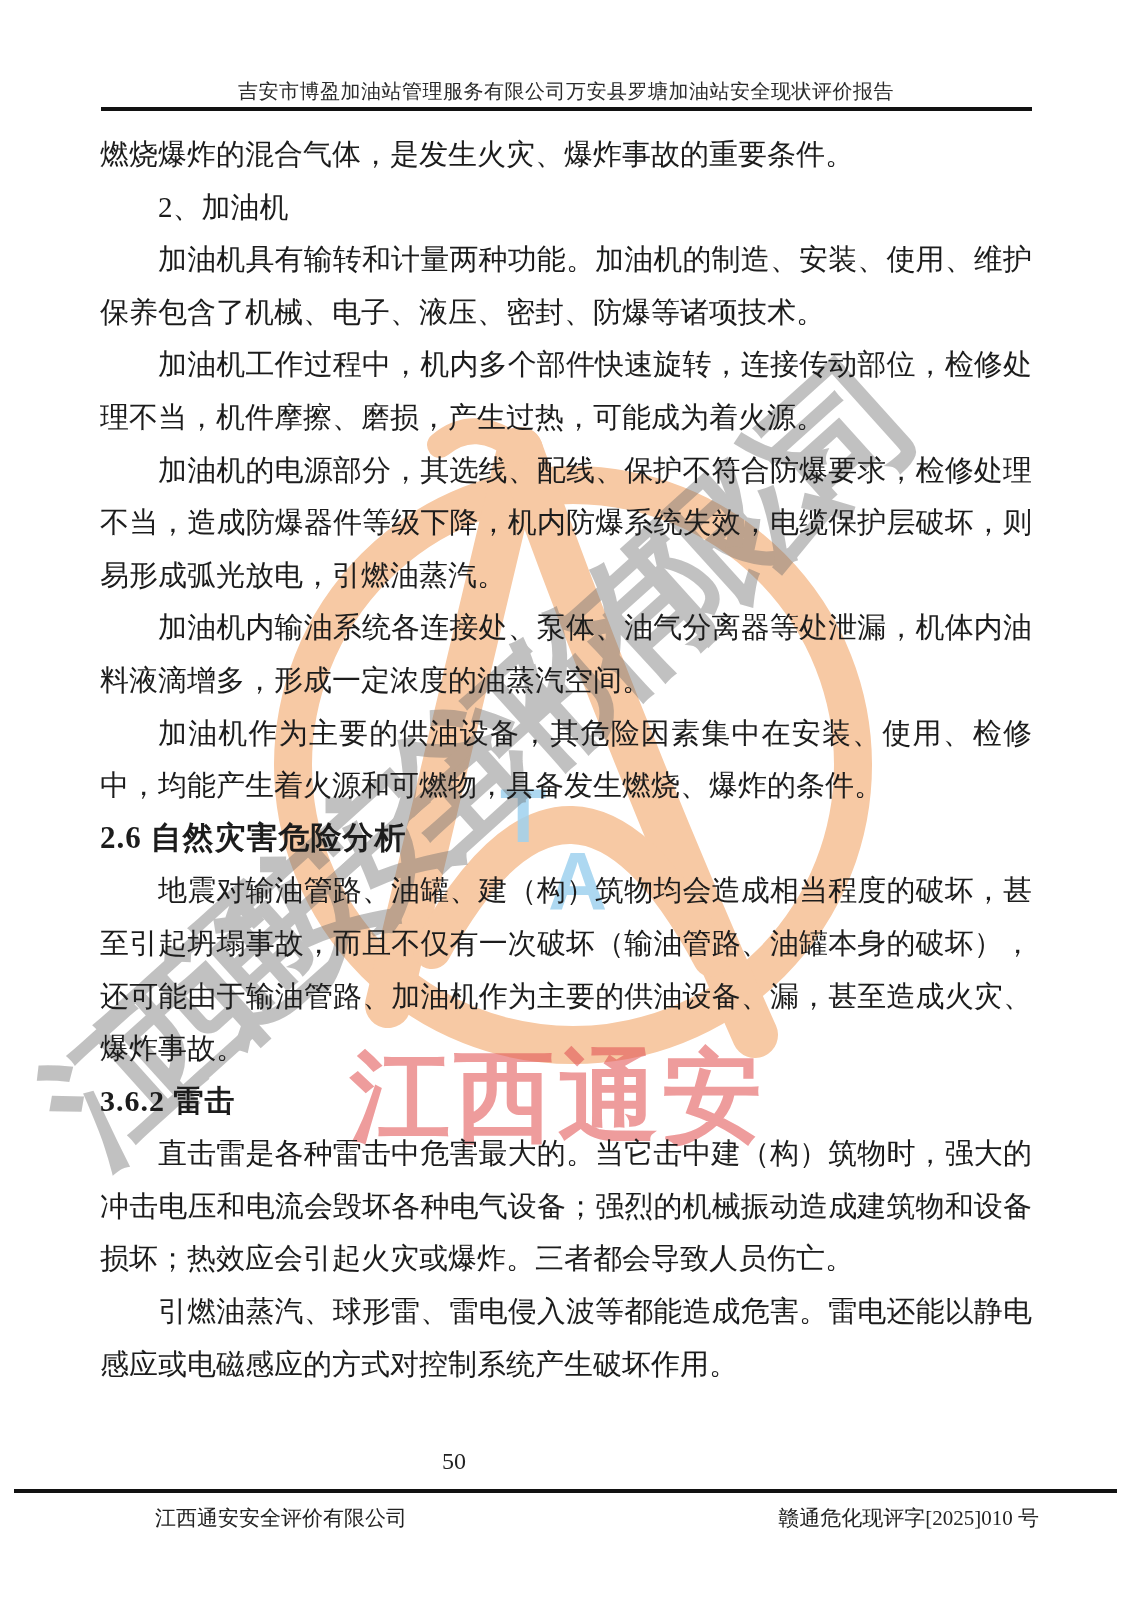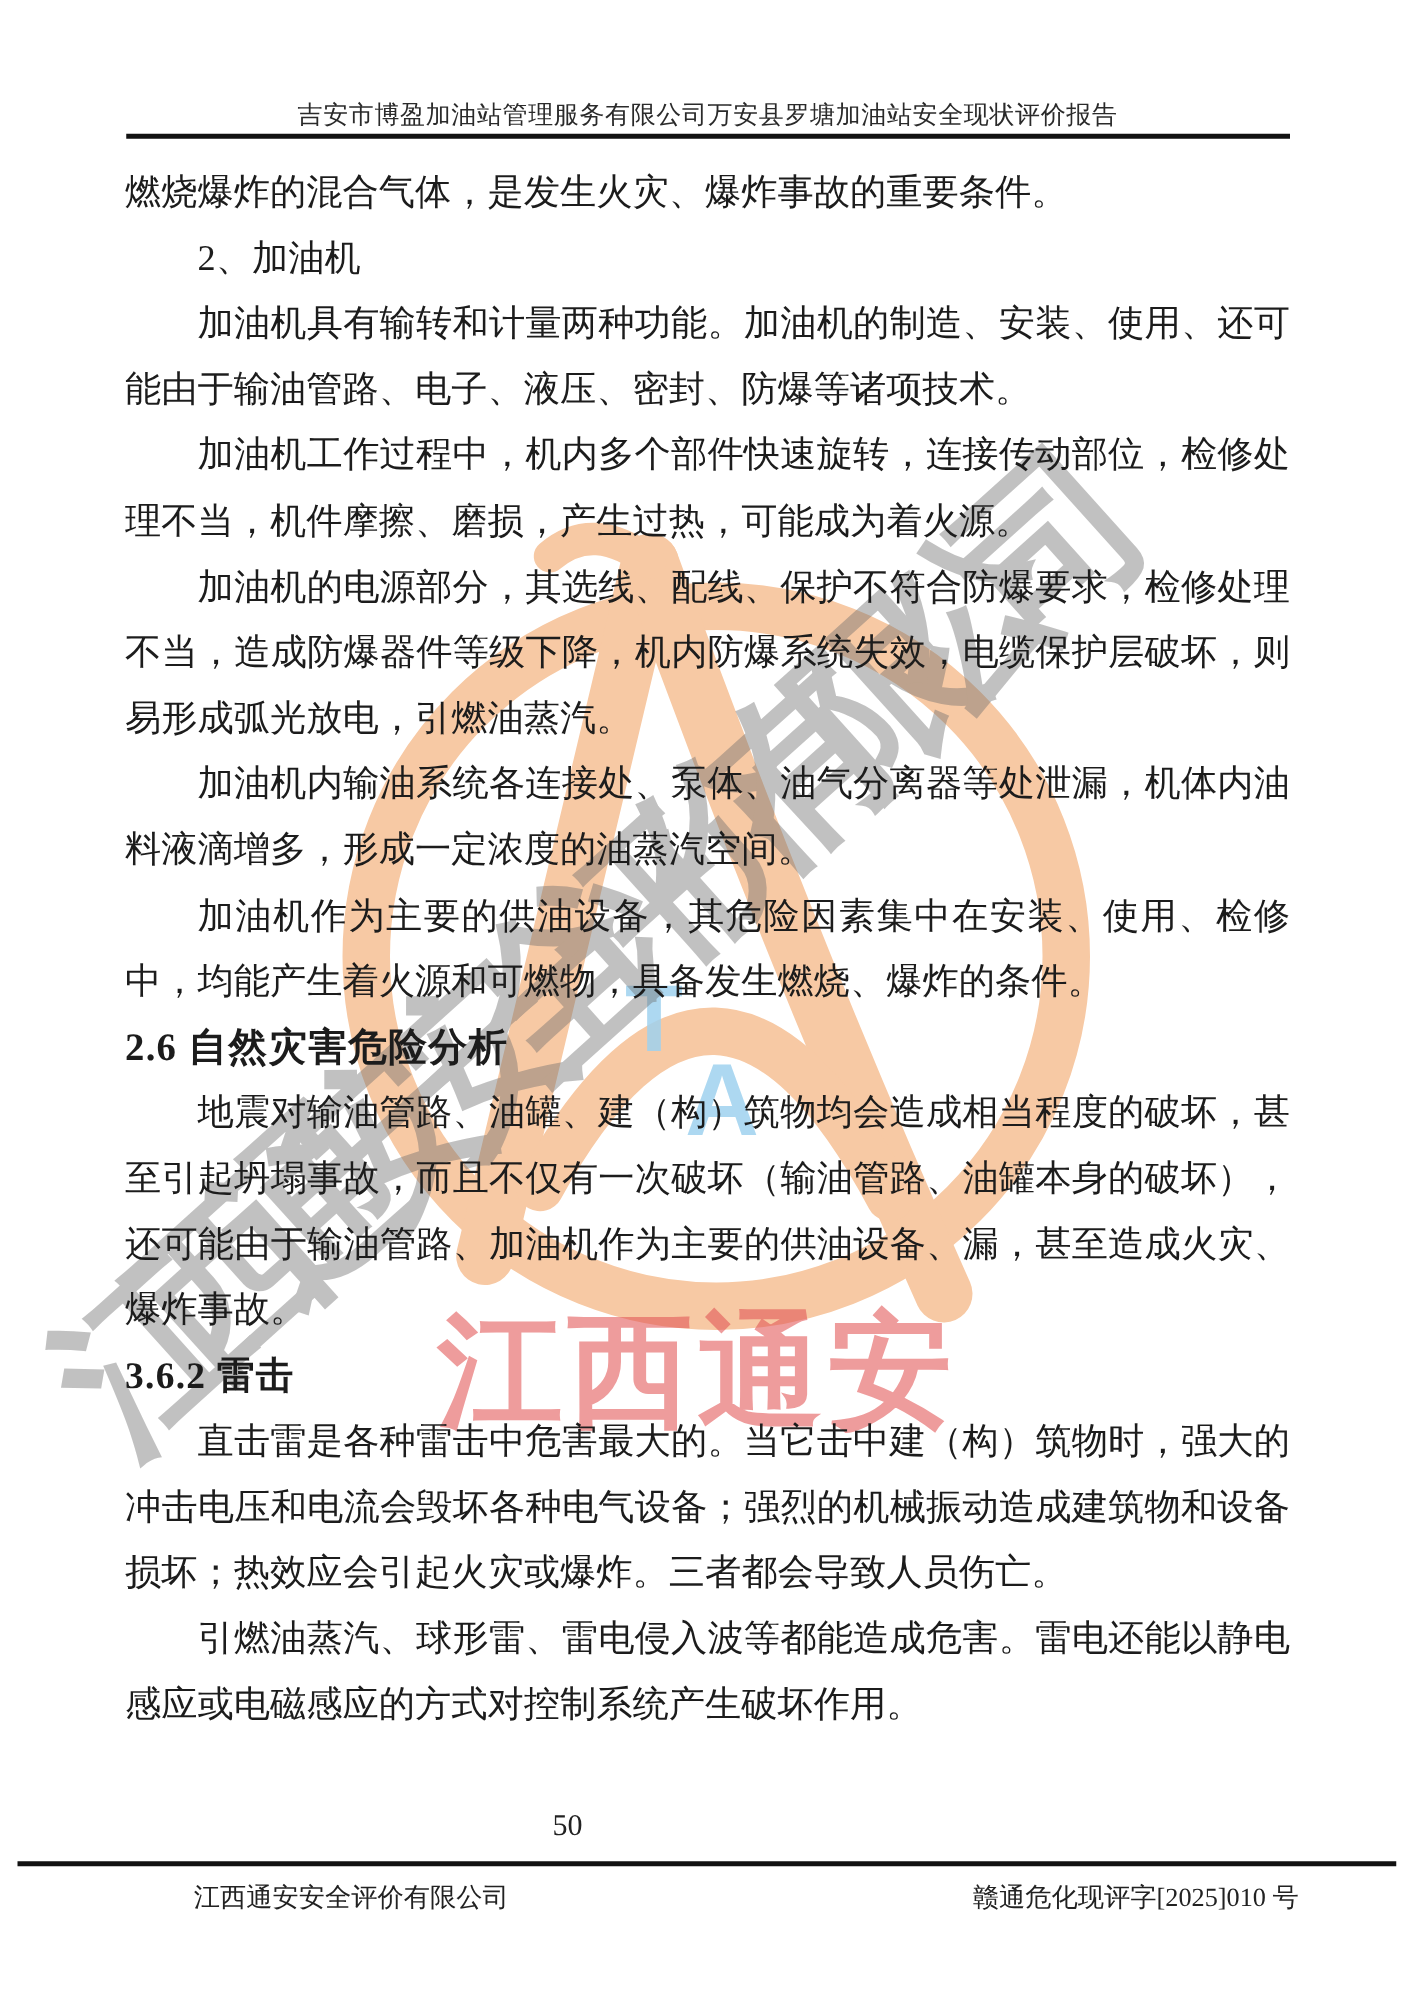--- a/index.html
+++ b/index.html
@@ -90,21 +90,21 @@
   </div>
 
   <div class="header">
     <div class="header-title">吉安市博盈加油站管理服务有限公司万安县罗塘加油站安全现状评价报告</div>
     <div class="header-rule"></div>
   </div>
 
   <div class="content">
     <div class="para no-indent">燃烧爆炸的混合气体，是发生火灾、爆炸事故的重要条件。</div>
     <div class="para">2、加油机</div>
-    <div class="para">加油机具有输转和计量两种功能。加油机的制造、安装、使用、还可能由于输油管路、电子、液压、密封、防爆等诸项技术。</div>
+    <div class="para">加油机具有输转和计量两种功能。加油机的制造、安装、使用、维护保养包含了机械、电子、液压、密封、防爆等诸项技术。</div>
     <div class="para">加油机工作过程中，机内多个部件快速旋转，连接传动部位，检修处理不当，机件摩擦、磨损，产生过热，可能成为着火源。</div>
     <div class="para">加油机的电源部分，其选线、配线、保护不符合防爆要求，检修处理不当，造成防爆器件等级下降，机内防爆系统失效，电缆保护层破坏，则易形成弧光放电，引燃油蒸汽。</div>
     <div class="para">加油机内输油系统各连接处、泵体、油气分离器等处泄漏，机体内油料液滴增多，形成一定浓度的油蒸汽空间。</div>
     <div class="para">加油机作为主要的供油设备，其危险因素集中在安装、使用、检修中，均能产生着火源和可燃物，具备发生燃烧、爆炸的条件。</div>
     <div class="h2">2.6 自然灾害危险分析</div>
     <div class="para">地震对输油管路、油罐、建（构）筑物均会造成相当程度的破坏，甚至引起坍塌事故，而且不仅有一次破坏（输油管路、油罐本身的破坏），还可能由于输油管路、加油机作为主要的供油设备、漏，甚至造成火灾、爆炸事故。</div>
     <div class="h3">3.6.2 雷击</div>
     <div class="para">直击雷是各种雷击中危害最大的。当它击中建（构）筑物时，强大的冲击电压和电流会毁坏各种电气设备；强烈的机械振动造成建筑物和设备损坏；热效应会引起火灾或爆炸。三者都会导致人员伤亡。</div>
     <div class="para">引燃油蒸汽、球形雷、雷电侵入波等都能造成危害。雷电还能以静电感应或电磁感应的方式对控制系统产生破坏作用。</div>
   </div>

